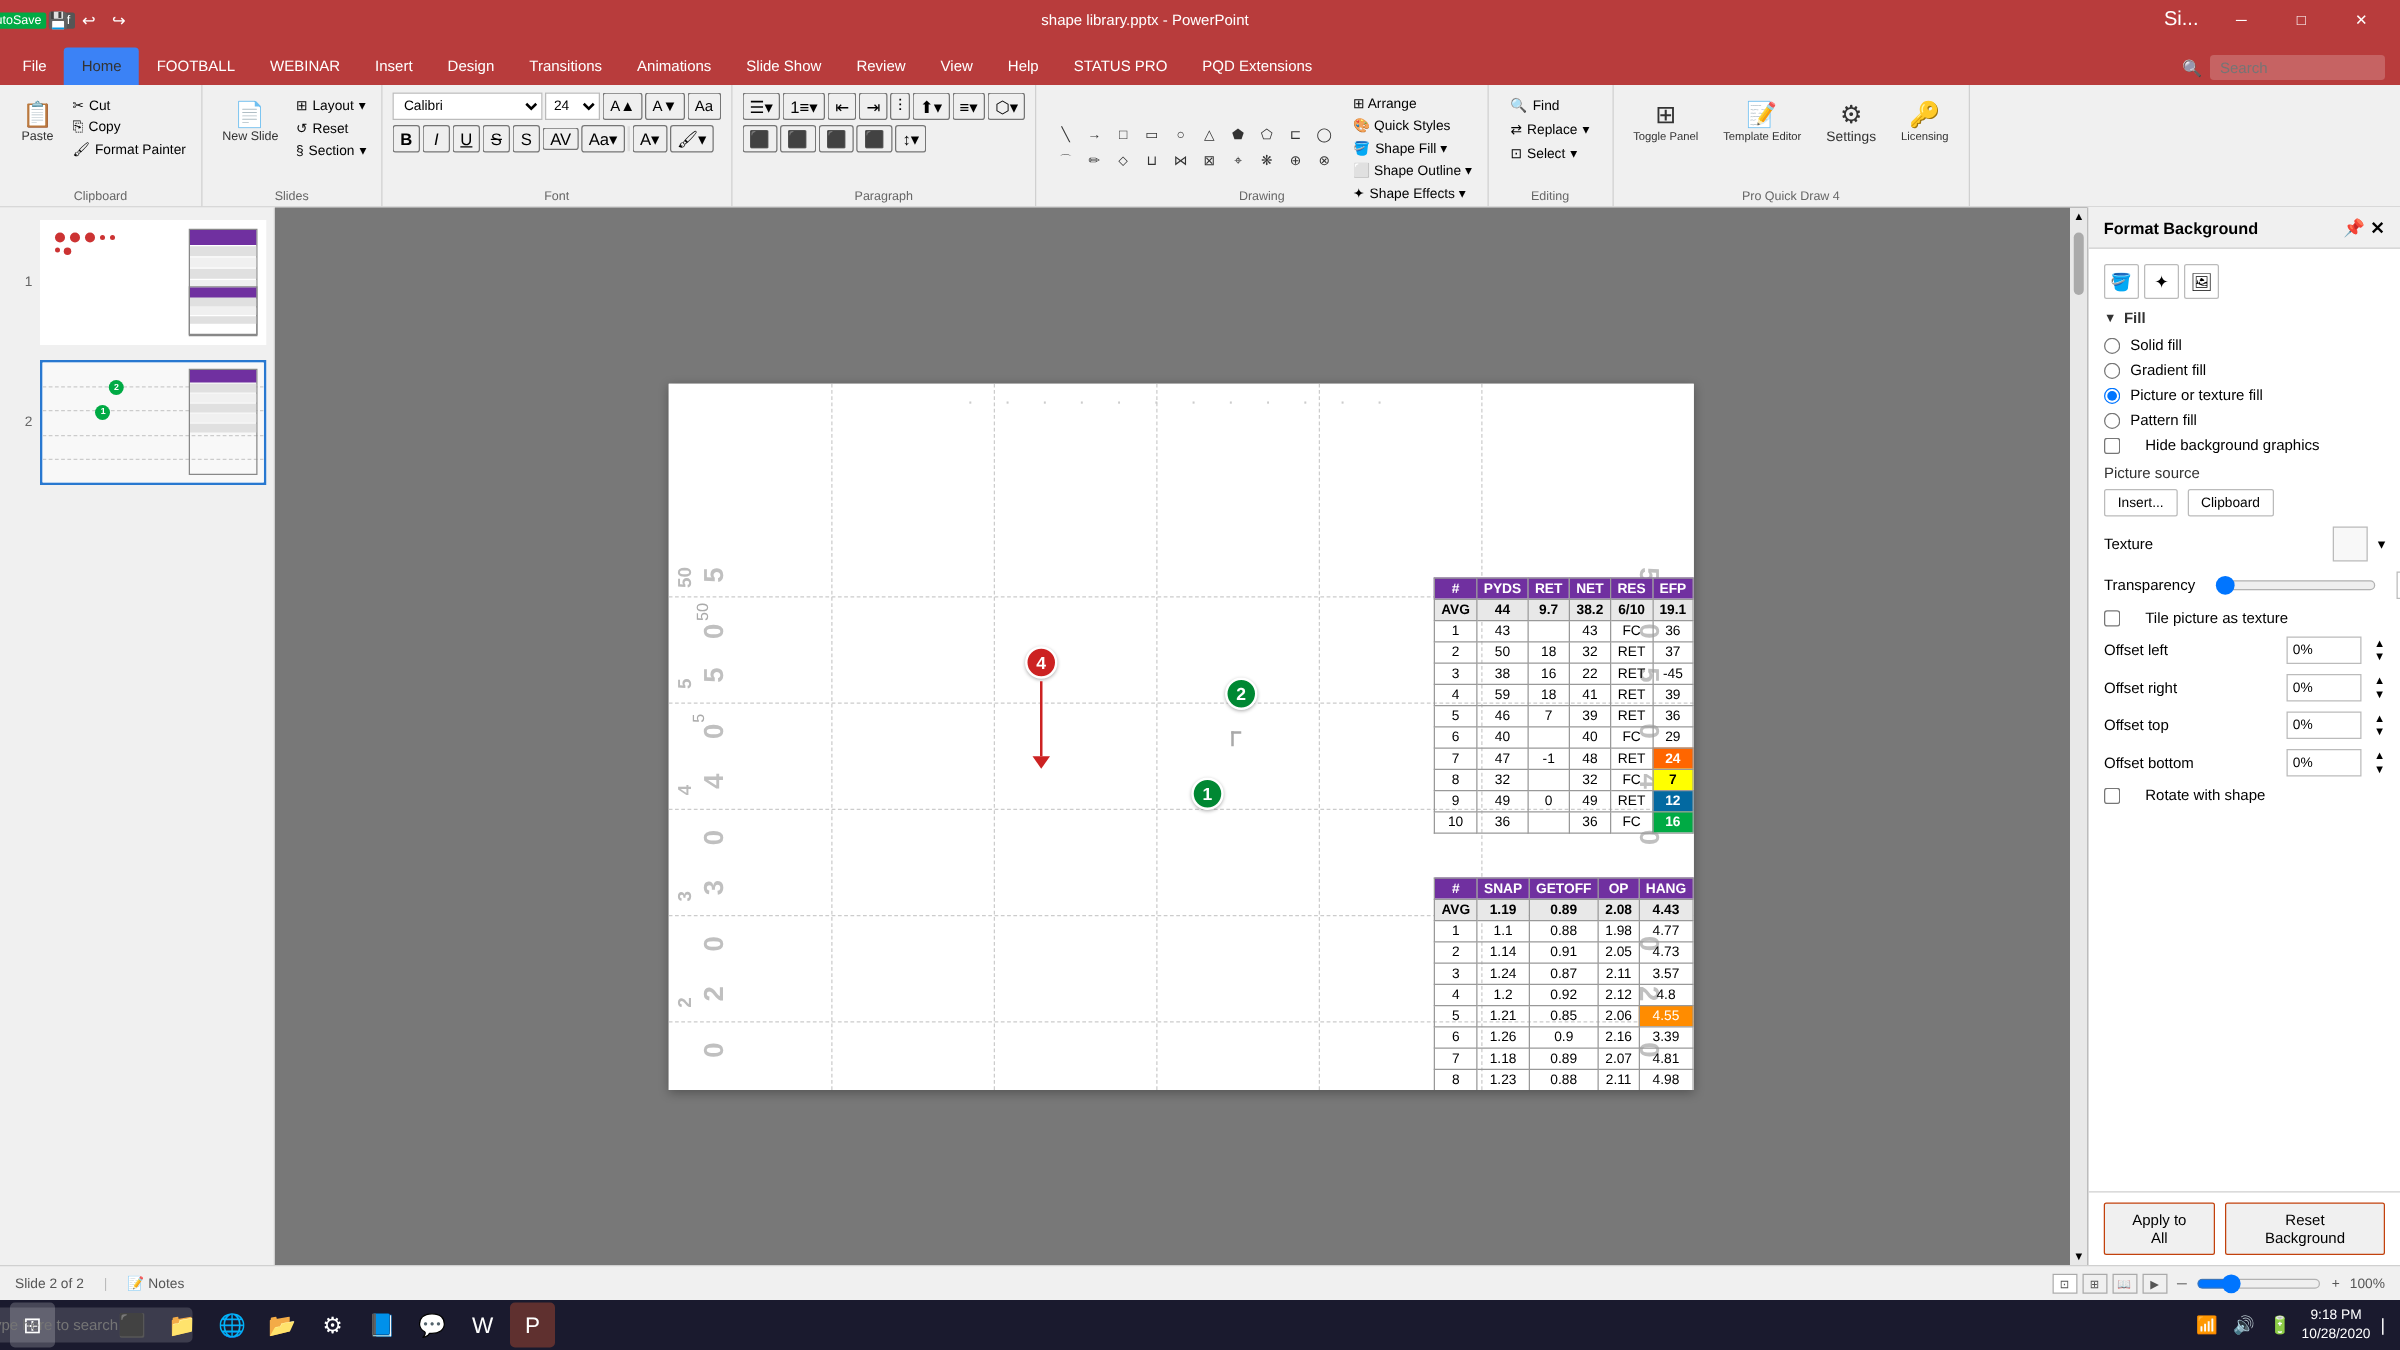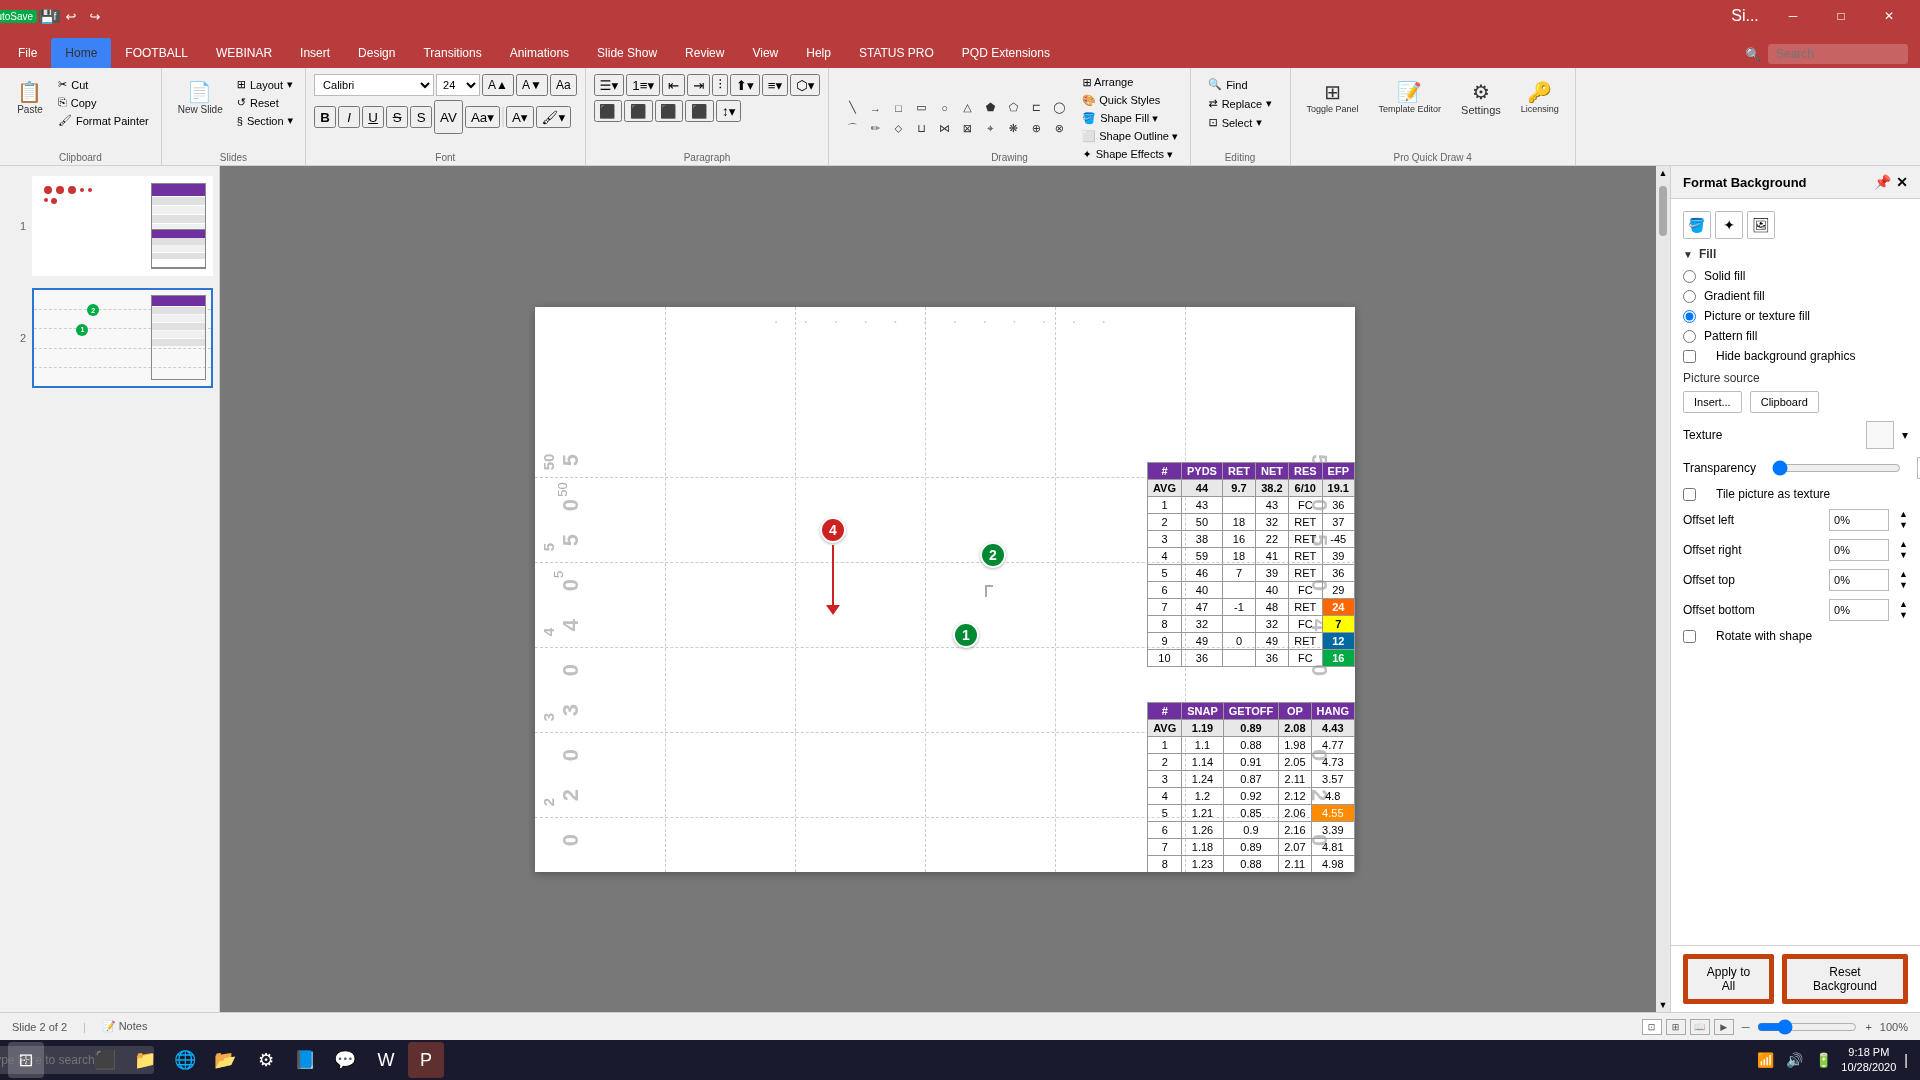--- a/index.html
+++ b/index.html
@@ -262,21 +262,21 @@
     #format-panel-footer {
       padding: 8px 12px;
       border-top: 1px solid #d0d0d0;
       display: flex;
       gap: 8px;
       justify-content: flex-end;
     }
     .footer-btn {
       padding: 6px 14px;
       font-size: 12px;
-      border: 5px solid #c2410c;
+      border: 1px solid #c2410c;
       background: #f0f0f0;
       cursor: pointer;
       border-radius: 2px;
     }
 
     
     #statusbar {
       height: 28px;
       background: #f0f0f0;
       border-top: 1px solid #d0d0d0;
@@ -392,20 +392,21 @@
 <div id="titlebar">
   <div id="qat">
     <div class="qat-btn">
       <span style="font-size:10px; background:#00aa44; padding:1px 4px; border-radius:2px;">AutoSave</span>
       <span style="font-size:10px; background:#555; padding:1px 4px; border-radius:2px; margin-left:2px;">Off</span>
     </div>
     <div class="qat-btn">💾</div>
     <div class="qat-btn">↩</div>
     <div class="qat-btn">↪</div>
   </div>
+  <div class="title">shape library.pptx - PowerPoint</div>
   <div class="window-controls">
     <div style="width:46px; height:32px; display:flex; align-items:center; justify-content:center; cursor:pointer; font-size:16px;">Si...</div>
     <div class="win-btn">─</div>
     <div class="win-btn">□</div>
     <div class="win-btn close">✕</div>
   </div>
 </div>
 
 <div id="ribbon-tabs">
   <div class="ribbon-tab">File</div>
@@ -491,21 +492,21 @@
         <button style="height:22px; padding:0 4px; font-size:12px;">A▲</button>
         <button style="height:22px; padding:0 4px; font-size:12px;">A▼</button>
         <button style="height:22px; padding:0 4px; font-size:12px;">Aa</button>
       </div>
       <div class="font-row">
         <button style="height:22px; width:22px; font-weight:bold;">B</button>
         <button style="height:22px; width:22px; font-style:italic;">I</button>
         <button style="height:22px; width:22px; text-decoration:underline;">U</button>
         <button style="height:22px; width:22px; text-decoration:line-through;">S</button>
         <button style="height:22px; width:22px;">S</button>
-        <button style="height:34px; padding:0 4px;text-align:right;">AV</button>
+        <button style="height:18px; padding:0 4px;text-align:right;">AV</button>
         <button style="height:22px; padding:0 4px;">Aa▾</button>
         <span style="width:2px; background:#ddd; display:inline-block; height:20px;"></span>
         <button style="height:22px; padding:0 4px;">A▾</button>
         <button style="height:22px; padding:0 4px;">🖌▾</button>
       </div>
     </div>
     <div class="ribbon-group-label">Font</div>
   </div>
 
   <div class="ribbon-group" style="min-width:180px;">

